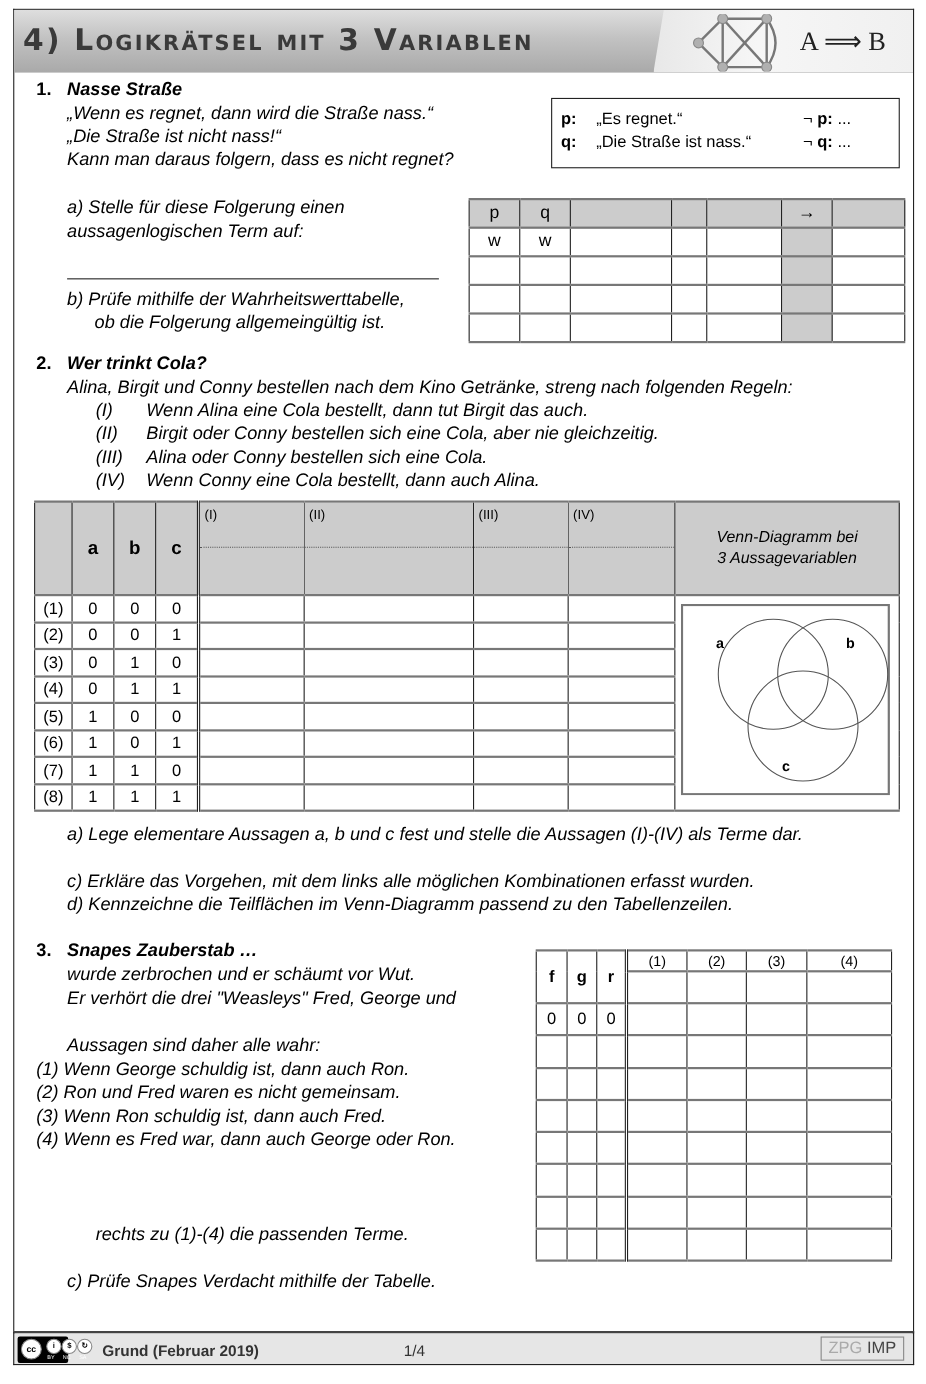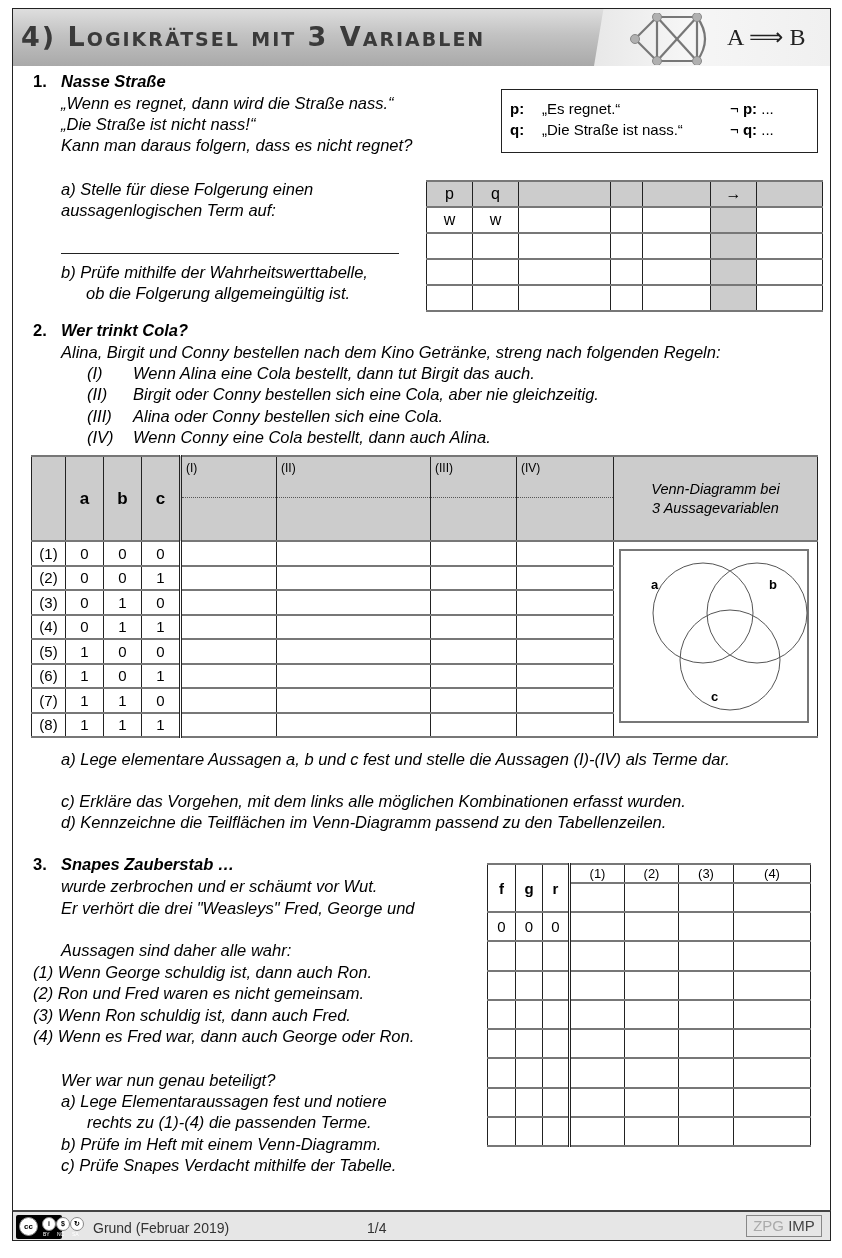--- a/index.html
+++ b/index.html
@@ -319,24 +319,21 @@
 
   <div class="t b" style="left:20px; top:845px;">3.</div>
   <div class="t b it" style="left:48px; top:845px;">Snapes Zauberstab …</div>
   <div class="t it" style="left:48px; top:867px;">wurde zerbrochen und er schäumt vor Wut.</div>
   <div class="t it" style="left:48px; top:889px;">Er verhört die drei "Weasleys" Fred, George und</div>
   <div class="t it" style="left:48px; top:931px;">Aussagen sind daher alle wahr:</div>
   <div class="t it" style="left:20px; top:953px;">(1) Wenn George schuldig ist, dann auch Ron.</div>
   <div class="t it" style="left:20px; top:974px;">(2) Ron und Fred waren es nicht gemeinsam.</div>
   <div class="t it" style="left:20px; top:996px;">(3) Wenn Ron schuldig ist, dann auch Fred.</div>
   <div class="t it" style="left:20px; top:1017px;">(4) Wenn es Fred war, dann auch George oder Ron.</div>
-  <div class="t it" style="left:48px; top:1061px;">Wer war nun genau beteiligt?</div>
-  <div class="t it" style="left:48px; top:1082px;">a) Lege Elementaraussagen fest und notiere</div>
   <div class="t it" style="left:74px; top:1103px;">rechts zu (1)-(4) die passenden Terme.</div>
-  <div class="t it" style="left:48px; top:1125px;">b) Prüfe im Heft mit einem Venn-Diagramm.</div>
   <div class="t it" style="left:48px; top:1146px;">c) Prüfe Snapes Verdacht mithilfe der Tabelle.</div>
 
   <table id="t3" style="left:474px; top:854px; width:323px;">
     <colgroup>
       <col style="width:28px">
         <col style="width:27px">
         <col style="width:27px">
       <col style="width:55px">
         <col style="width:54px">
         <col style="width:55px">
@@ -439,16 +436,16 @@
 <div class="footer">
   <div class="cc">
     <div class="circ big">cc</div>
     <div class="circ" style="left:26px;">i</div>
     <div class="circ" style="left:40px;">$</div>
     <div class="circ" style="left:54px;">↻</div>
     <span class="lab" style="left:27px;">BY</span>
     <span class="lab" style="left:41px;">NC</span>
     <span class="lab" style="left:56px;">SA</span>
   </div>
-  <div class="t" style="left:80px; top:6px;">Grund (Februar 2019)</div>
+  <div class="t" style="left:80px; top:6px;font-weight:bold;">Grund (Februar 2019)</div>
   <div class="t" style="left:354px; top:6px;">1/4</div>
   <div class="zpg"><span class="z">ZPG</span> <span class="i">IMP</span></div>
 </div>
 
 </body></html>

